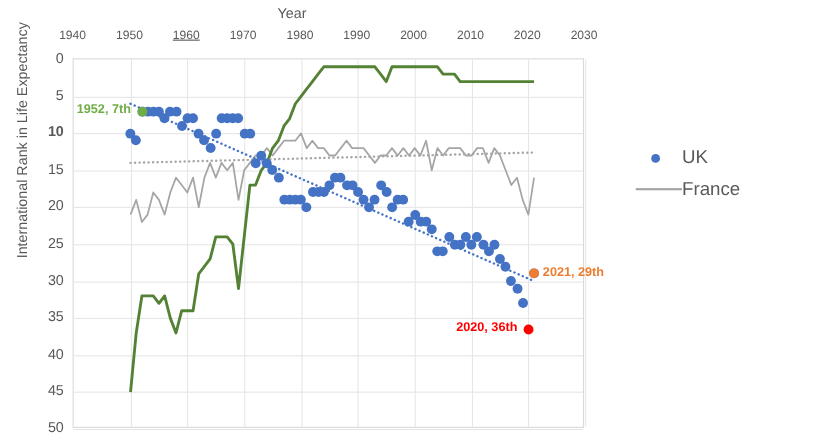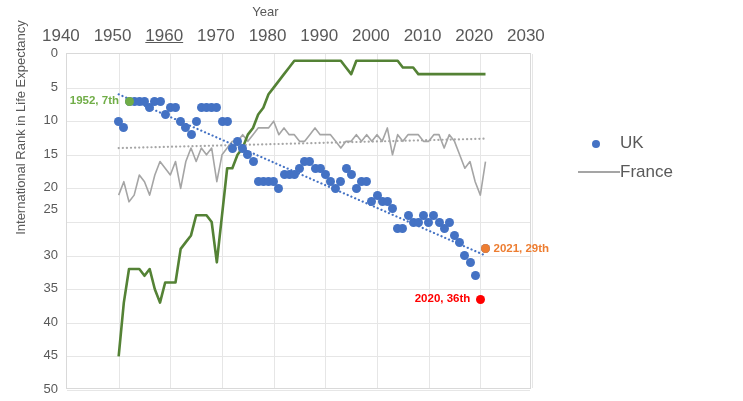--- a/index.html
+++ b/index.html
@@ -6,21 +6,21 @@
   body{width:743px;height:401px;overflow:hidden;
        font-family:"Liberation Sans",sans-serif;color:#595959;}
   #root{position:relative;width:743px;height:401px;}
 
   .axis-title-x{position:absolute;left:0;top:4px;width:531px;text-align:center;
                 font-size:13px;color:#595959;}
   .axis-title-y{position:absolute;left:-130px;top:120px;width:300px;text-align:center;
                 font-size:13px;color:#595959;
                 transform:rotate(-90deg);transform-origin:center center;}
 
-  .xtick{position:absolute;font-size:17px;color:#595959;text-align:left;width:48px;}
+  .xtick{position:absolute;font-size:11px;color:#595959;text-align:center;width:48px;}
   .ytick{position:absolute;font-size:13px;color:#595959;text-align:right;width:26px;}
 
   #plot{position:absolute;left:66px;top:53px;width:465px;height:336px;
         border:1px solid #d9d9d9;box-sizing:border-box;background:#fff;}
   .gl{position:absolute;background:#e6e6e6;}
   .gl.h{left:0;width:100%;height:1px;}
   .gl.v{top:0;height:100%;width:1px;}
 
   svg.layer{position:absolute;left:0;top:0;width:465px;height:336px;overflow:visible;}
 
@@ -61,24 +61,24 @@
       <div class="xtick" style="left: 248.667px; top: 26px;">1980</div>
       <div class="xtick" style="left: 300.333px; top: 26px;">1990</div>
       <div class="xtick" style="left: 352px; top: 26px;">2000</div>
       <div class="xtick" style="left: 403.667px; top: 26px;">2010</div>
       <div class="xtick" style="left: 455.333px; top: 26px;">2020</div>
       <div class="xtick" style="left: 507px; top: 26px;">2030</div>
     </div>
   <div id="yticks">
       <div class="ytick" style="left: 32px; top: 45px;">0</div>
       <div class="ytick" style="left: 32px; top: 78.6px;">5</div>
-      <div class="ytick" style="left: 32px; top: 112.2px;">10</div>
+      <div class="ytick" style="left: 32px; top: 112.2px; font-weight: bold;">10</div>
       <div class="ytick" style="left: 32px; top: 145.8px;">15</div>
       <div class="ytick" style="left: 32px; top: 179.4px;">20</div>
-      <div class="ytick" style="left: 32px; top: 201px;">25</div>
+      <div class="ytick" style="left: 32px; top: 213px;">25</div>
       <div class="ytick" style="left: 32px; top: 246.6px;">30</div>
       <div class="ytick" style="left: 32px; top: 280.2px;">35</div>
       <div class="ytick" style="left: 32px; top: 313.8px;">40</div>
       <div class="ytick" style="left: 32px; top: 347.4px;">45</div>
       <div class="ytick" style="left: 32px; top: 381px;">50</div>
     </div>
 
   <div id="plot">
     <div id="grid">
         <div class="gl h" style="top: 33.6px;"></div>

